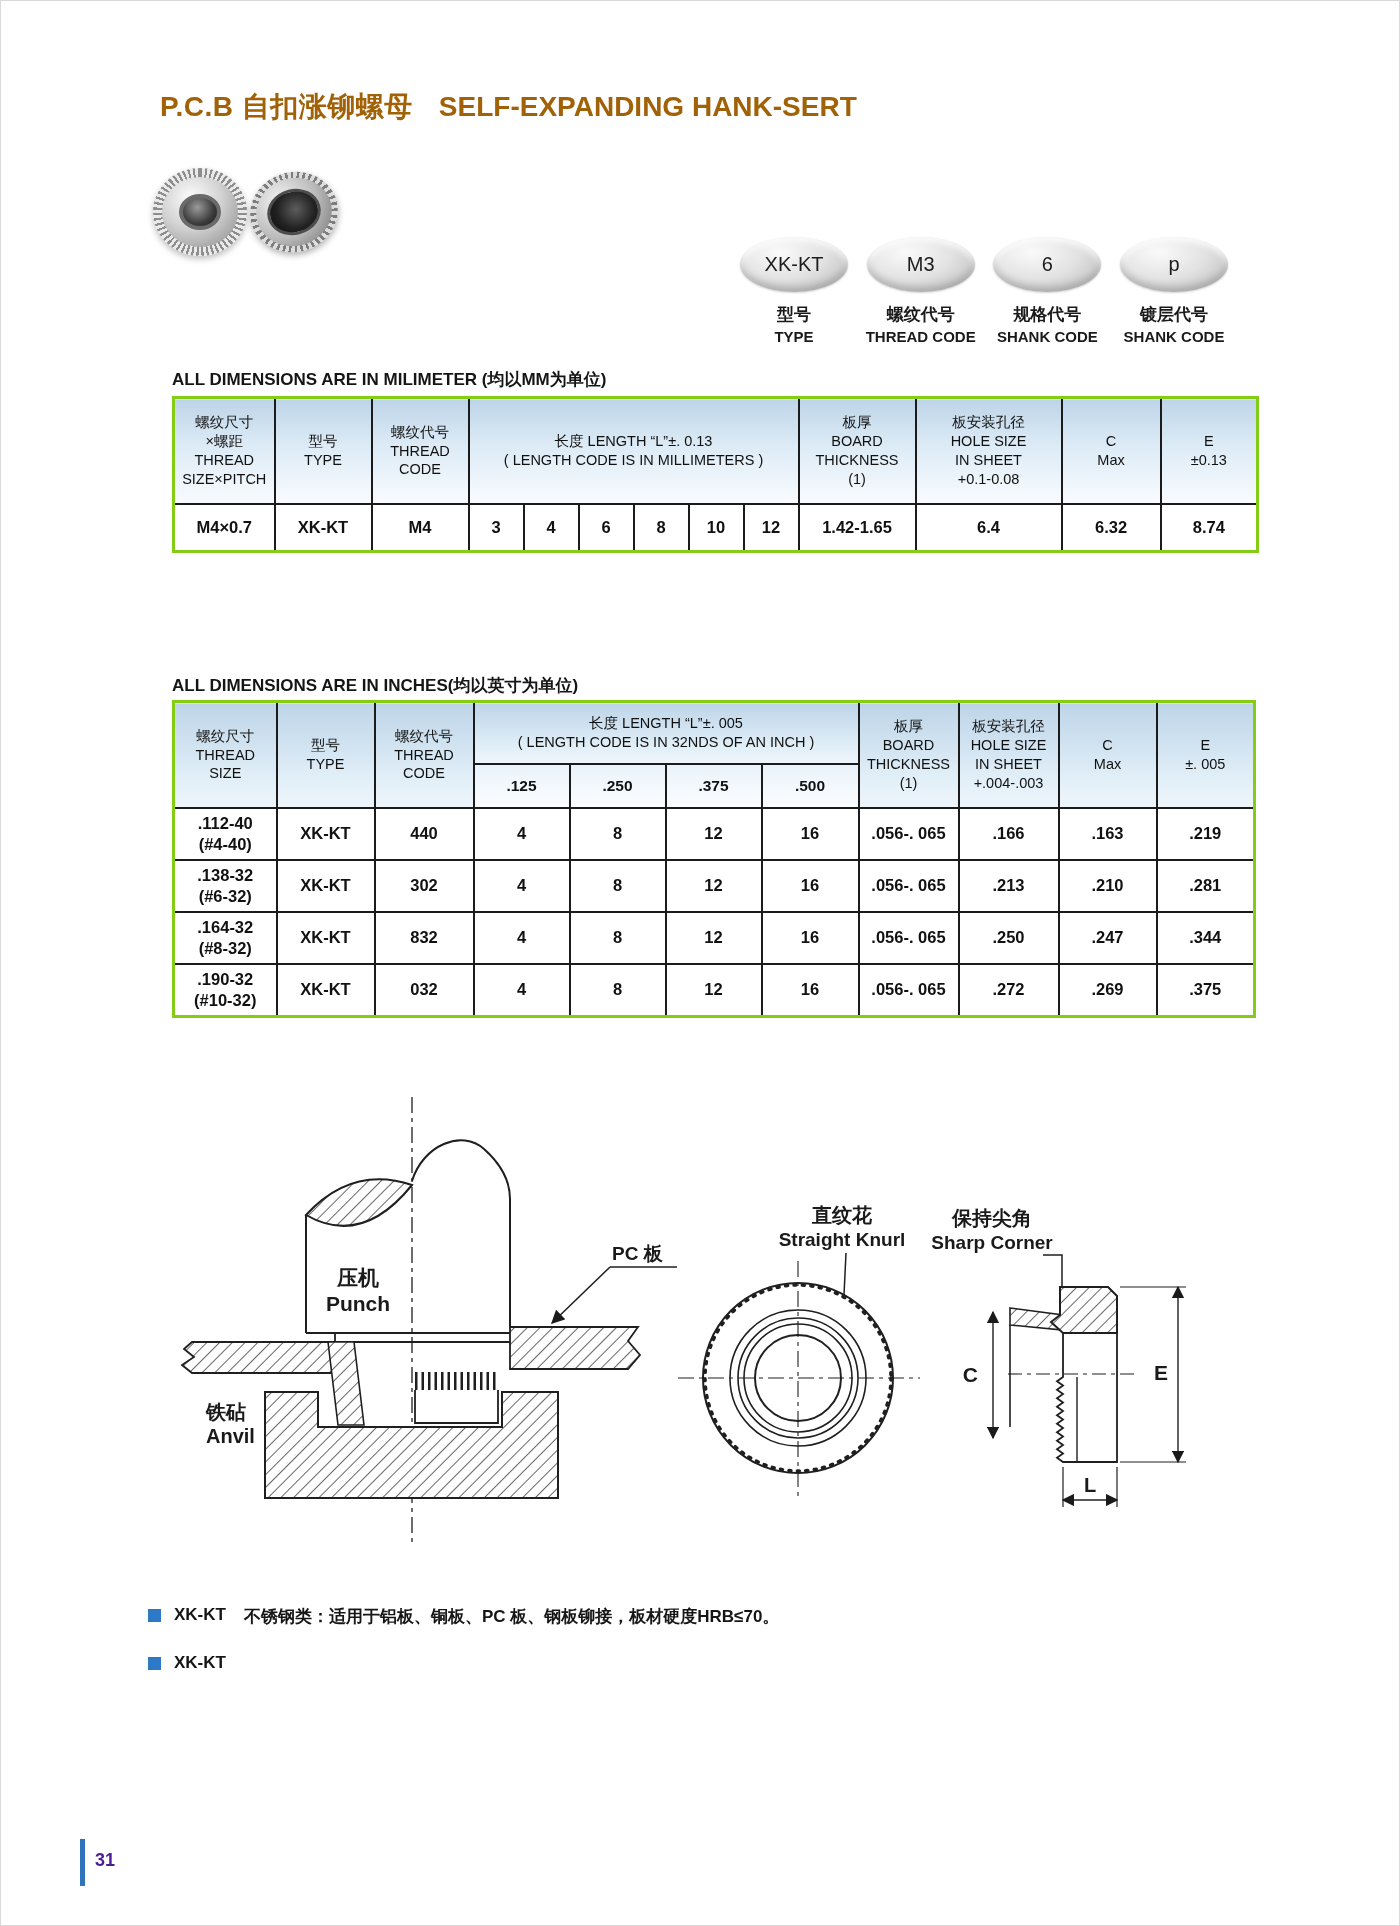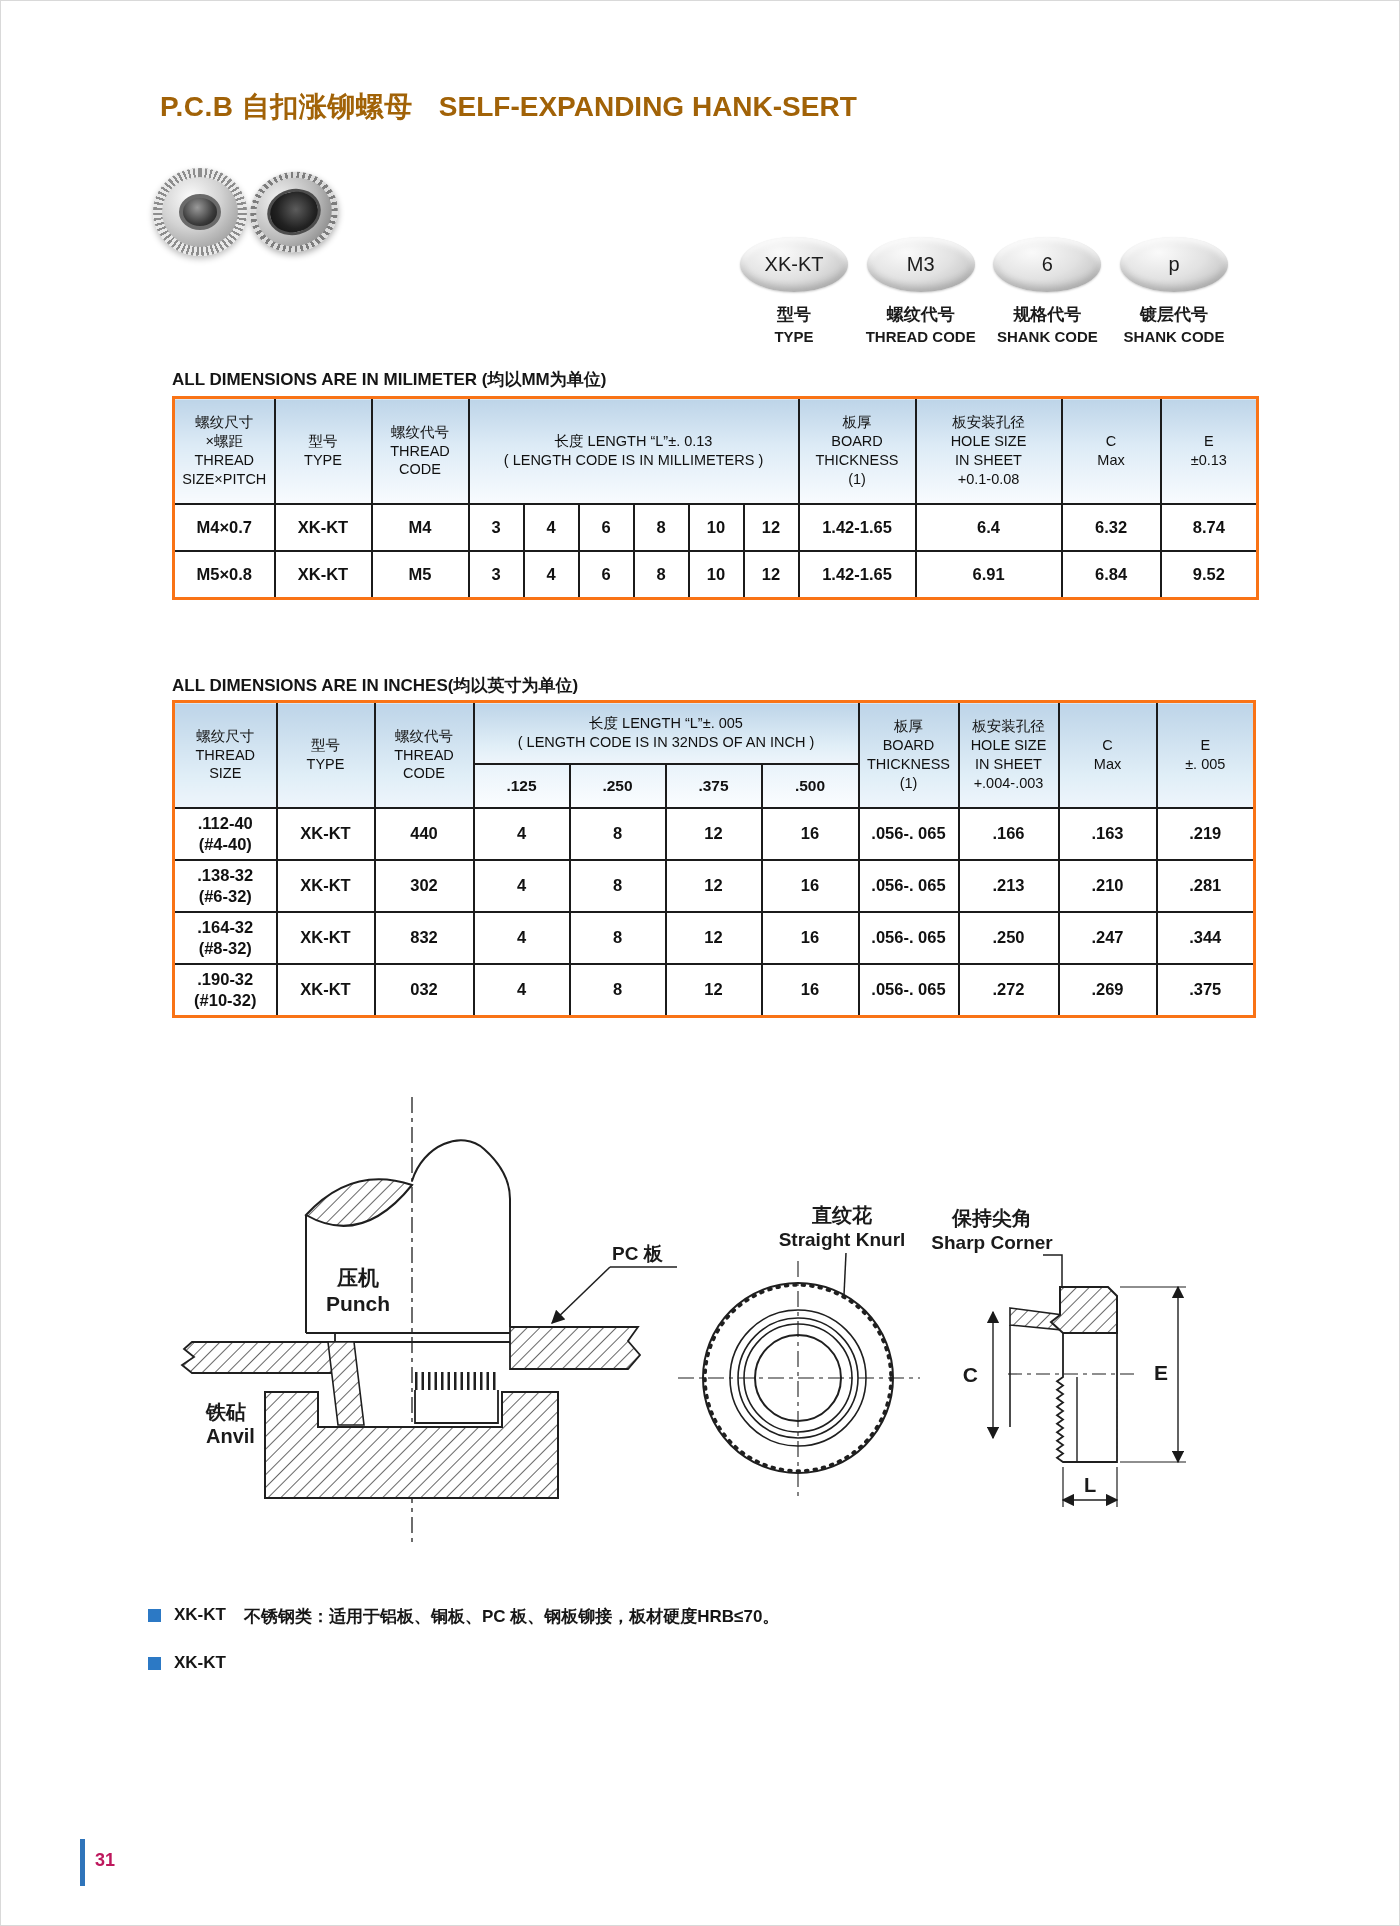--- a/index.html
+++ b/index.html
@@ -35,21 +35,21 @@
   .oval{width:108px;height:55px;margin:0 auto;border-radius:50%;
     background:radial-gradient(ellipse at 36% 28%,#fafafa,#e2e2e2 48%,#b3b3b3 100%);
     box-shadow:inset 0 -5px 7px rgba(0,0,0,.16),inset 0 4px 6px rgba(255,255,255,.85),0 1px 2px rgba(0,0,0,.18);
     display:flex;align-items:center;justify-content:center;font-size:20px;color:#1c1c1c;}
   .code-cn{margin-top:11px;font-size:17px;font-weight:700;}
   .code-en{margin-top:2px;font-size:15px;font-weight:700;white-space:nowrap;}
   
   .caption{position:absolute;left:172px;font-size:17px;font-weight:700;color:#151515;white-space:nowrap;}
   .cap1{top:368px;} .cap2{top:674px;}
   table.dim-table{position:absolute;left:172px;border-collapse:collapse;table-layout:fixed;
-    border:3px solid #f97316;}
+    border:3px solid #84cc16;}
   .t1{top:396px;width:1081px;} .t2{top:700px;width:1081px;}
   .dim-table th,.dim-table td{border:2px solid #1b1b1b;text-align:center;vertical-align:middle;
     white-space:pre-line;padding:2px 2px;line-height:1.3;}
   .dim-table th{font-size:14.5px;font-weight:400;color:#111;}
   .dim-table td{font-size:16.5px;font-weight:700;color:#111;}
   .t1 thead th{height:100px;background:linear-gradient(180deg,#bdd4e8 0%,#ddebf6 45%,#f8fbfe 100%);}
   .t1 tbody td{height:41px;}
   .t2 thead tr.h1 th{height:56px;background:linear-gradient(180deg,#bdd4e8 0%,#e0eef7 70%,#eef5fb 100%);}
   .t2 thead tr.h2 th{height:38px;font-weight:600;font-size:15.5px;background:linear-gradient(180deg,#e9f3fa 0%,#fbfdff 100%);}
   .t2 thead th[rowspan]{background:linear-gradient(180deg,#bdd4e8 0%,#e4f0f8 55%,#fafcfe 100%);}
@@ -59,21 +59,21 @@
   .install-title .en{margin-left:18px;}
   .diagram{position:absolute;left:130px;top:1075px;}
   svg text{font-family:"Liberation Sans","DejaVu Sans",sans-serif;fill:#1a1a1a;}
   
   .note{position:absolute;left:148px;display:flex;align-items:flex-start;font-size:17px;font-weight:600;color:#161616;}
   .n1{top:1605px;} .n2{top:1653px;}
   .bullet{width:13px;height:13px;background:#2c79c5;margin:4px 13px 0 0;flex:none;}
   .note .code{margin-right:18px;font-weight:700;}
   
   .footer-bar{position:absolute;left:80px;top:1839px;width:5px;height:47px;background:#2f74ba;}
-  .page-num{position:absolute;left:95px;top:1850px;font-size:18px;font-weight:700;color:#be185d;}
+  .page-num{position:absolute;left:95px;top:1850px;font-size:18px;font-weight:700;color:#4c1d95;}
 </style>
 </head>
 <body>
 
 <div class="page">
 
   <div class="title">
     <span class="cn">P.C.B 自扣涨铆螺母</span><span class="en">SELF-EXPANDING HANK-SERT</span>
   </div>
 
@@ -155,35 +155,20 @@
         <td>3</td>
         <td>4</td>
         <td>6</td>
         <td>8</td>
         <td>10</td>
         <td>12</td>
         <td>1.42-1.65</td>
         <td>6.4</td>
         <td>6.32</td>
         <td>8.74</td>
-      </tr>
-      <tr>
-        <td>M5×0.8</td>
-        <td>XK-KT</td>
-        <td>M5</td>
-        <td>3</td>
-        <td>4</td>
-        <td>6</td>
-        <td>8</td>
-        <td>10</td>
-        <td>12</td>
-        <td>1.42-1.65</td>
-        <td>6.91</td>
-        <td>6.84</td>
-        <td>9.52</td>
       </tr>
     </tbody>
   </table>
 
   <div class="caption cap2">ALL DIMENSIONS ARE IN INCHES(均以英寸为单位)</div>
   <table class="dim-table t2">
     <colgroup>
       <col style="width:103px">
         <col style="width:98px">
         <col style="width:99px">

